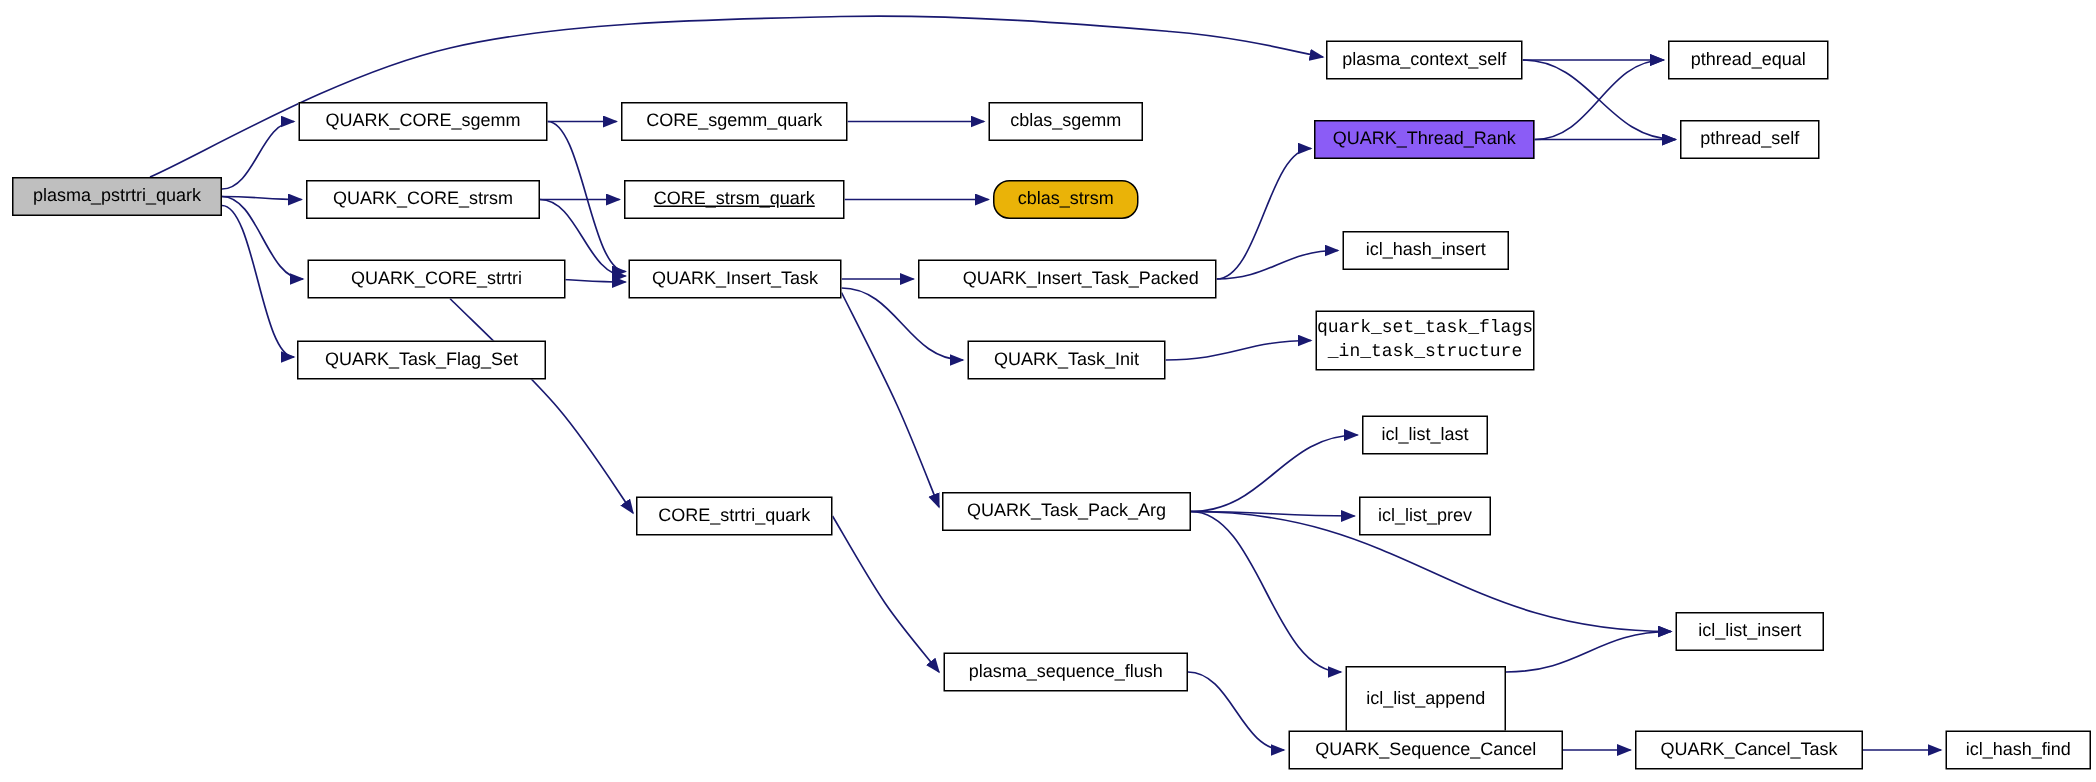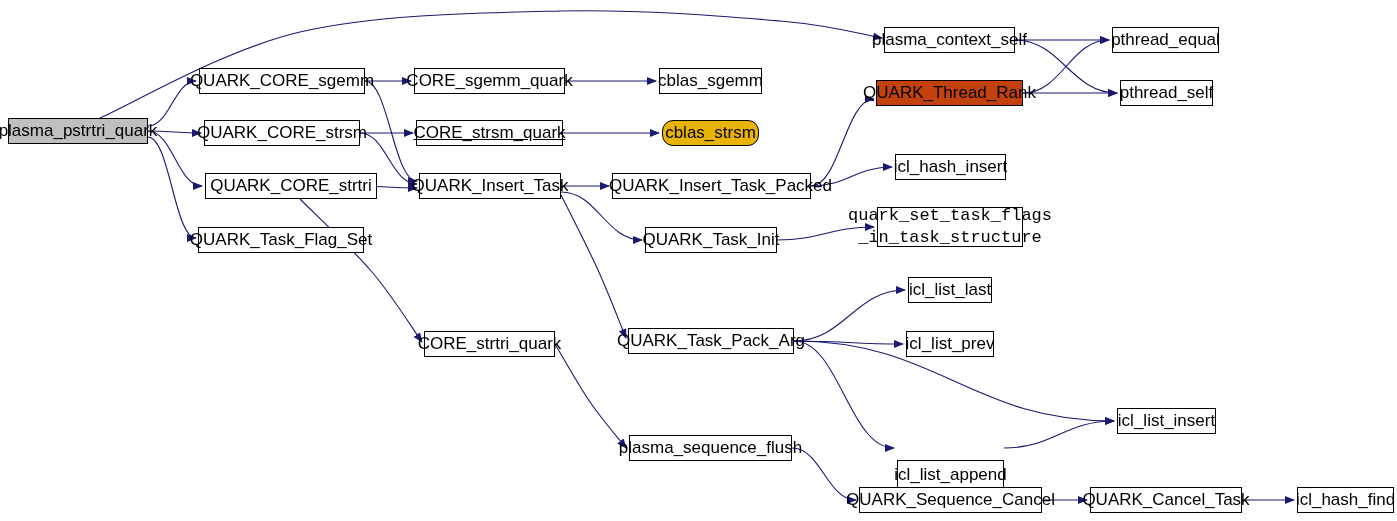--- a/index.html
+++ b/index.html
@@ -14,21 +14,21 @@
   #edge-layer { position: absolute; left: 0; top: 0; }
   .node {
     position: absolute;
     display: flex;
     align-items: center;
     justify-content: center;
     text-align: center;
     box-sizing: border-box;
     background: #ffffff;
     border: 1px solid #000000;
-    font-size: 17px;
+    font-size: 12px;
     color: #000000;
     line-height: 1.3;
     white-space: pre-line;
     cursor: pointer;
   }
   .node.hl { background: #bfbfbf; cursor: default; }
   path.edge { fill: none; stroke: #191970; stroke-width: 1.1; }
 </style>
 </head>
 <body>
@@ -85,27 +85,27 @@
       <div class="node" style="left: 416px; top: 120px; width: 147px; height: 26px; background: rgb(255, 255, 255); border-color: rgb(0, 0, 0); text-decoration: underline;">CORE_strsm_quark</div>
       <div class="node" style="left: 419px; top: 173px; width: 142px; height: 26px; background: rgb(255, 255, 255); border-color: rgb(0, 0, 0);">QUARK_Insert_Task</div>
       <div class="node" style="left: 659px; top: 68px; width: 103px; height: 26px; background: rgb(255, 255, 255); border-color: rgb(0, 0, 0);">cblas_sgemm</div>
       <div class="node" style="left: 662px; top: 120px; width: 97px; height: 26px; background: #eab308; border-color: rgb(0, 0, 0); border-radius: 11px;">cblas_strsm</div>
       <div class="node" style="left: 612px; top: 173px; width: 199px; height: 26px; background: rgb(255, 255, 255); border-color: rgb(0, 0, 0); padding-left: 18px;">QUARK_Insert_Task_Packed</div>
       <div class="node" style="left: 645px; top: 227px; width: 132px; height: 26px; background: rgb(255, 255, 255); border-color: rgb(0, 0, 0);">QUARK_Task_Init</div>
       <div class="node" style="left: 424px; top: 331px; width: 131px; height: 26px; background: rgb(255, 255, 255); border-color: rgb(0, 0, 0);">CORE_strtri_quark</div>
       <div class="node" style="left: 628px; top: 328px; width: 166px; height: 26px; background: rgb(255, 255, 255); border-color: rgb(0, 0, 0);">QUARK_Task_Pack_Arg</div>
       <div class="node" style="left: 629px; top: 435px; width: 163px; height: 26px; background: rgb(255, 255, 255); border-color: rgb(0, 0, 0);">plasma_sequence_flush</div>
       <div class="node" style="left: 884px; top: 27px; width: 131px; height: 26px; background: rgb(255, 255, 255); border-color: rgb(0, 0, 0);">plasma_context_self</div>
-      <div class="node" style="left: 876px; top: 80px; width: 147px; height: 26px; background: #c2410c; border-color: rgb(0, 0, 0);">QUARK_Thread_Rank</div>
+      <div class="node" style="left: 876px; top: 80px; width: 147px; height: 26px; background: #8b5cf6; border-color: rgb(0, 0, 0);">QUARK_Thread_Rank</div>
       <div class="node" style="left: 895px; top: 154px; width: 111px; height: 26px; background: rgb(255, 255, 255); border-color: rgb(0, 0, 0);">icl_hash_insert</div>
       <div class="node" style="left: 877px; top: 207px; width: 146px; height: 40px; background: rgb(255, 255, 255); border-color: rgb(0, 0, 0); font-family: Liberation Mono, monospace;">quark_set_task_flags
 _in_task_structure</div>
       <div class="node" style="left: 908px; top: 277px; width: 84px; height: 26px; background: rgb(255, 255, 255); border-color: rgb(0, 0, 0);">icl_list_last</div>
       <div class="node" style="left: 906px; top: 331px; width: 88px; height: 26px; background: rgb(255, 255, 255); border-color: rgb(0, 0, 0);">icl_list_prev</div>
       <div class="node" style="left: 1117px; top: 408px; width: 99px; height: 26px; background: rgb(255, 255, 255); border-color: rgb(0, 0, 0);">icl_list_insert</div>
-      <div class="node" style="left: 897px; top: 460px; width: 107px; height: 30px; background: rgb(255, 255, 255); border-color: rgb(0, 0, 0);">icl_list_append</div>
+      <div class="node" style="left: 897px; top: 444px; width: 107px; height: 44px; background: rgb(255, 255, 255); border-color: rgb(0, 0, 0);">icl_list_append</div>
       <div class="node" style="left: 859px; top: 487px; width: 183px; height: 26px; background: rgb(255, 255, 255); border-color: rgb(0, 0, 0);">QUARK_Sequence_Cancel</div>
       <div class="node" style="left: 1112px; top: 27px; width: 107px; height: 26px; background: rgb(255, 255, 255); border-color: rgb(0, 0, 0);">pthread_equal</div>
       <div class="node" style="left: 1120px; top: 80px; width: 93px; height: 26px; background: rgb(255, 255, 255); border-color: rgb(0, 0, 0);">pthread_self</div>
       <div class="node" style="left: 1090px; top: 487px; width: 152px; height: 26px; background: rgb(255, 255, 255); border-color: rgb(0, 0, 0);">QUARK_Cancel_Task</div>
       <div class="node" style="left: 1297px; top: 487px; width: 97px; height: 26px; background: rgb(255, 255, 255); border-color: rgb(0, 0, 0);">icl_hash_find</div>
     </div>
 </div>
 
 </body></html>

